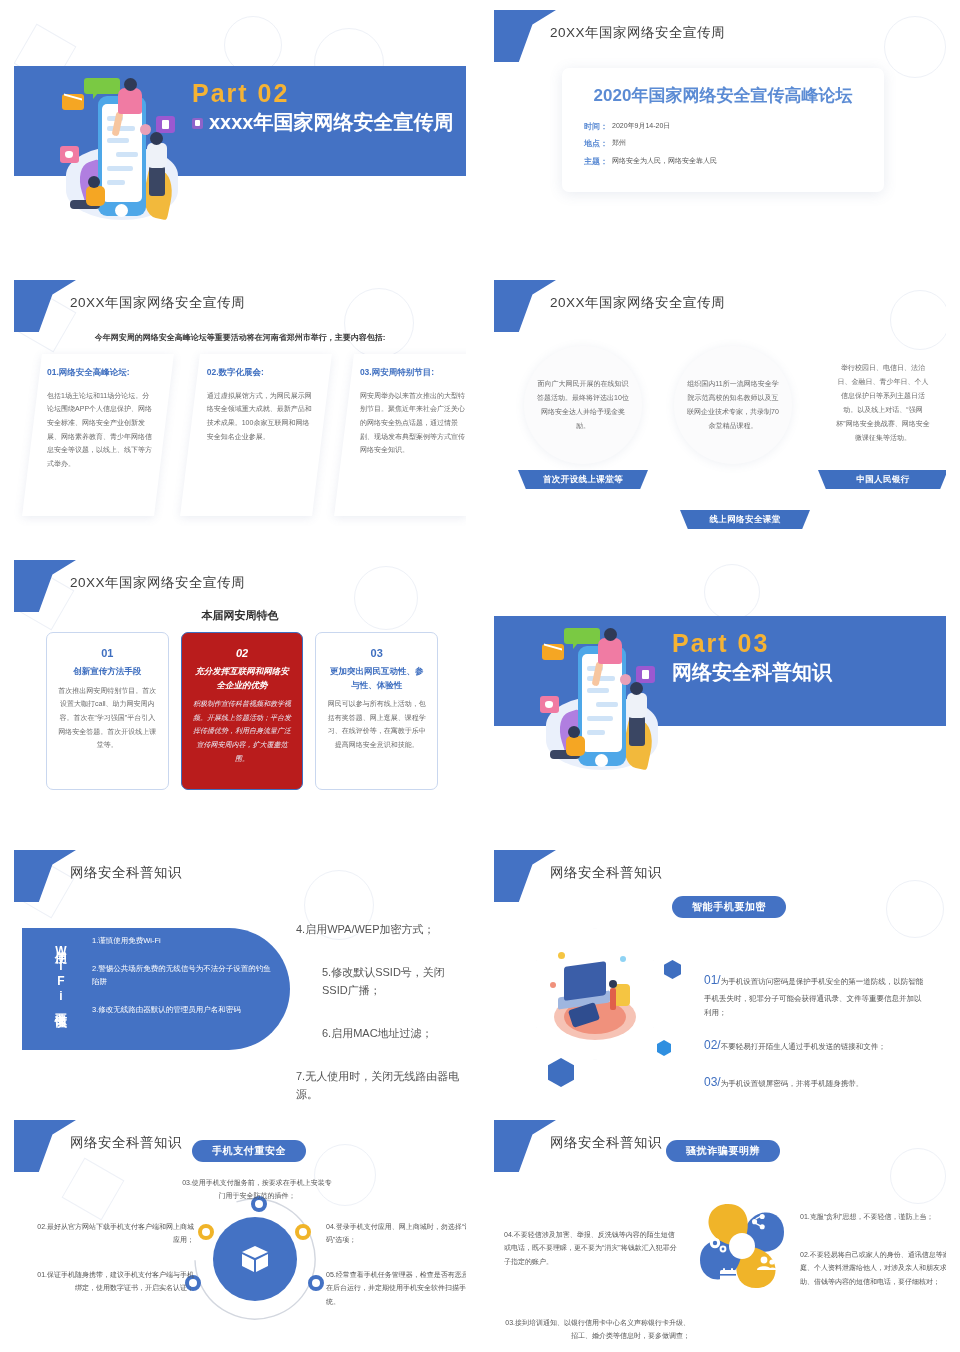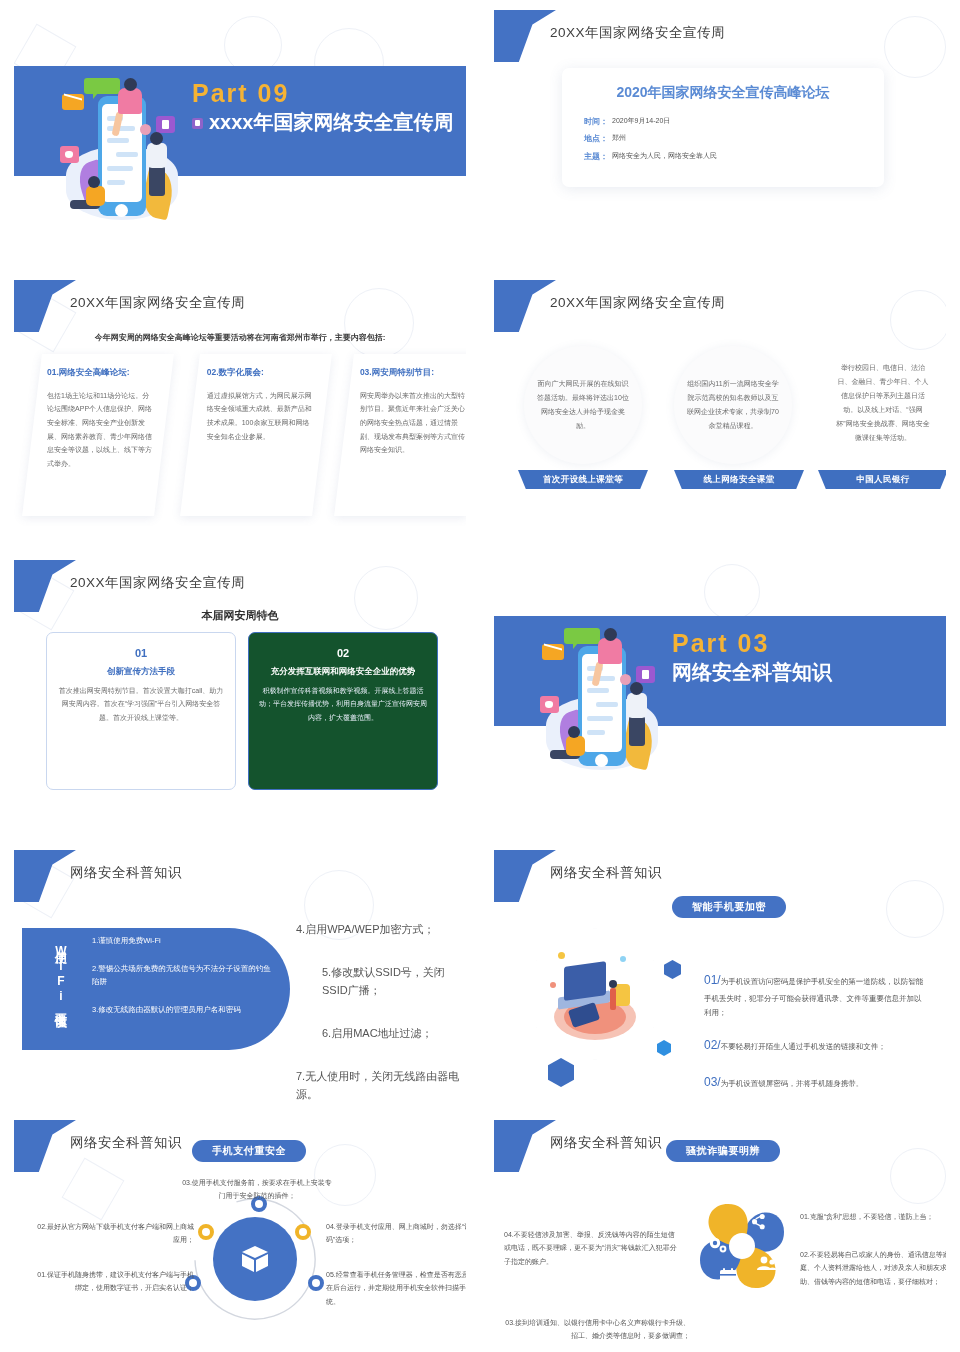--- a/index.html
+++ b/index.html
@@ -100,21 +100,21 @@
   .il-p3l{ position:absolute; left:18px; top:142px; width:30px; height:9px; background:#3a4663; border-radius:4px;}
 
   
   .info-card {
     position: absolute; left: 68px; right: 62px; top: 58px;
     background: #fff; border-radius: 7px;
     box-shadow: 0 2px 14px rgba(80,100,150,.13);
     padding: 16px 22px 20px 22px;
   }
   .info-card-title {
-    text-align: center; font-size: 14px; font-weight: 700;
+    text-align: center; font-size: 17px; font-weight: 700;
     color: #5b8bd4; margin-bottom: 13px;
   }
   .info-row { display: flex; font-size: 7px; line-height: 1.8; margin-bottom: 3px; }
   .info-k { color: #5b8bd4; font-weight: 700; flex: none; font-size: 8px; }
   .info-v { color: #555; padding-left: 4px; }
 
   
   .lead {
     position: absolute; left: 0; right: 0; top: 52px;
     text-align: center; font-size: 8px; font-weight: 700; color: #3b3b3b;
@@ -145,34 +145,34 @@
   .cir.c2 { left: 164px; top: 2px; }
   .cir.c3 { left: 314px; top: 0px; background: transparent; box-shadow: none; }
   .banner {
     position: absolute; top: 126px; width: 130px; height: 19px;
     background: #3f6fc0; color: #fff;
     clip-path: polygon(0 0, 100% 0, 94% 100%, 6% 100%);
     display: flex; align-items: center; justify-content: center;
     font-size: 8.5px; font-weight: 700; letter-spacing: .4px;
   }
   .banner.b1 { left: 8px; }
-  .banner.b2 { left: 164px; }
+  .banner.b2 { left: 170px; margin-top: 40px; }
   .banner.b3 { left: 308px; }
 
   
   .feat-title {
     position: absolute; left: 0; right: 0; top: 48px; text-align: center;
     font-size: 11px; font-weight: 700; color: #2f2f2f;
   }
   .feat-wrap { position: absolute; left: 32px; right: 28px; top: 72px; height: 158px; display: flex; gap: 12px; }
   .feat {
     flex: 1; border: 1px solid #c9d7ef; border-radius: 7px;
     padding: 14px 10px 10px 10px; text-align: center; background: #fff;
   }
-  .feat.active { background: #14532d; border-color: #3f6fc0; }
+  .feat.active { background: #b91c1c; border-color: #3f6fc0; font-style: italic; }
   .feat-num { font-size: 11px; font-weight: 700; color: #3f6fc0; margin-bottom: 6px; }
   .feat-h { font-size: 8.5px; font-weight: 700; color: #3f6fc0; line-height: 1.6; margin-bottom: 5px; }
   .feat-p { font-size: 7px; color: #6a6a6a; line-height: 1.95; }
   .feat.active .feat-num, .feat.active .feat-h { color: #fff; }
   .feat.active .feat-p { color: #eaf0fb; }
 
   
   .wifi-pill {
     position: absolute; left: 8px; top: 78px; width: 268px; height: 122px;
     background: #4472c4; border-radius: 0 61px 61px 0;
@@ -269,21 +269,21 @@
         <div class="il-pf"></div>
         <div class="il-p2l"></div>
         <div class="il-p2b"></div>
         <div class="il-p2h"></div>
         <div class="il-p3l"></div>
         <div class="il-p3b"></div>
         <div class="il-p3h"></div>
       </div>
 
       <div class="cover-txt">
-        <div class="cover-part">Part  09</div>
+        <div class="cover-part">Part  02</div>
         <div class="cover-sub">
           <span class="cover-bullet"></span>
           <span>xxxx年国家网络安全宣传周</span>
         </div>
       </div>
     </div>
   </div>
 
   <div class="slide">
     <div class="slide-inner">
@@ -374,20 +374,25 @@
       <div class="feat-wrap">
         <div class="feat">
           <div class="feat-num">01</div>
           <div class="feat-h">创新宣传方法手段</div>
           <div class="feat-p">首次推出网安周特别节目。首次设置大咖打call、助力网安周内容。首次在“学习强国”平台引入网络安全答题。首次开设线上课堂等。</div>
         </div>
         <div class="feat active">
           <div class="feat-num">02</div>
           <div class="feat-h">充分发挥互联网和网络安全企业的优势</div>
           <div class="feat-p">积极制作宣传科普视频和教学视频。开展线上答题活动；平台发挥传播优势，利用自身流量广泛宣传网安周内容，扩大覆盖范围。</div>
+        </div>
+        <div class="feat">
+          <div class="feat-num">03</div>
+          <div class="feat-h">更加突出网民互动性、参与性、体验性</div>
+          <div class="feat-p">网民可以参与所有线上活动，包括有奖答题、网上逛展、课程学习、在线评价等，在寓教于乐中提高网络安全意识和技能。</div>
         </div>
       </div>
     </div>
   </div>
 
   <div class="slide">
     <div class="slide-inner">
       <div class="wm circ" style="left:210px; top:4px; width:56px; height:56px;"></div>
       <div class="cover-band"></div>
 

